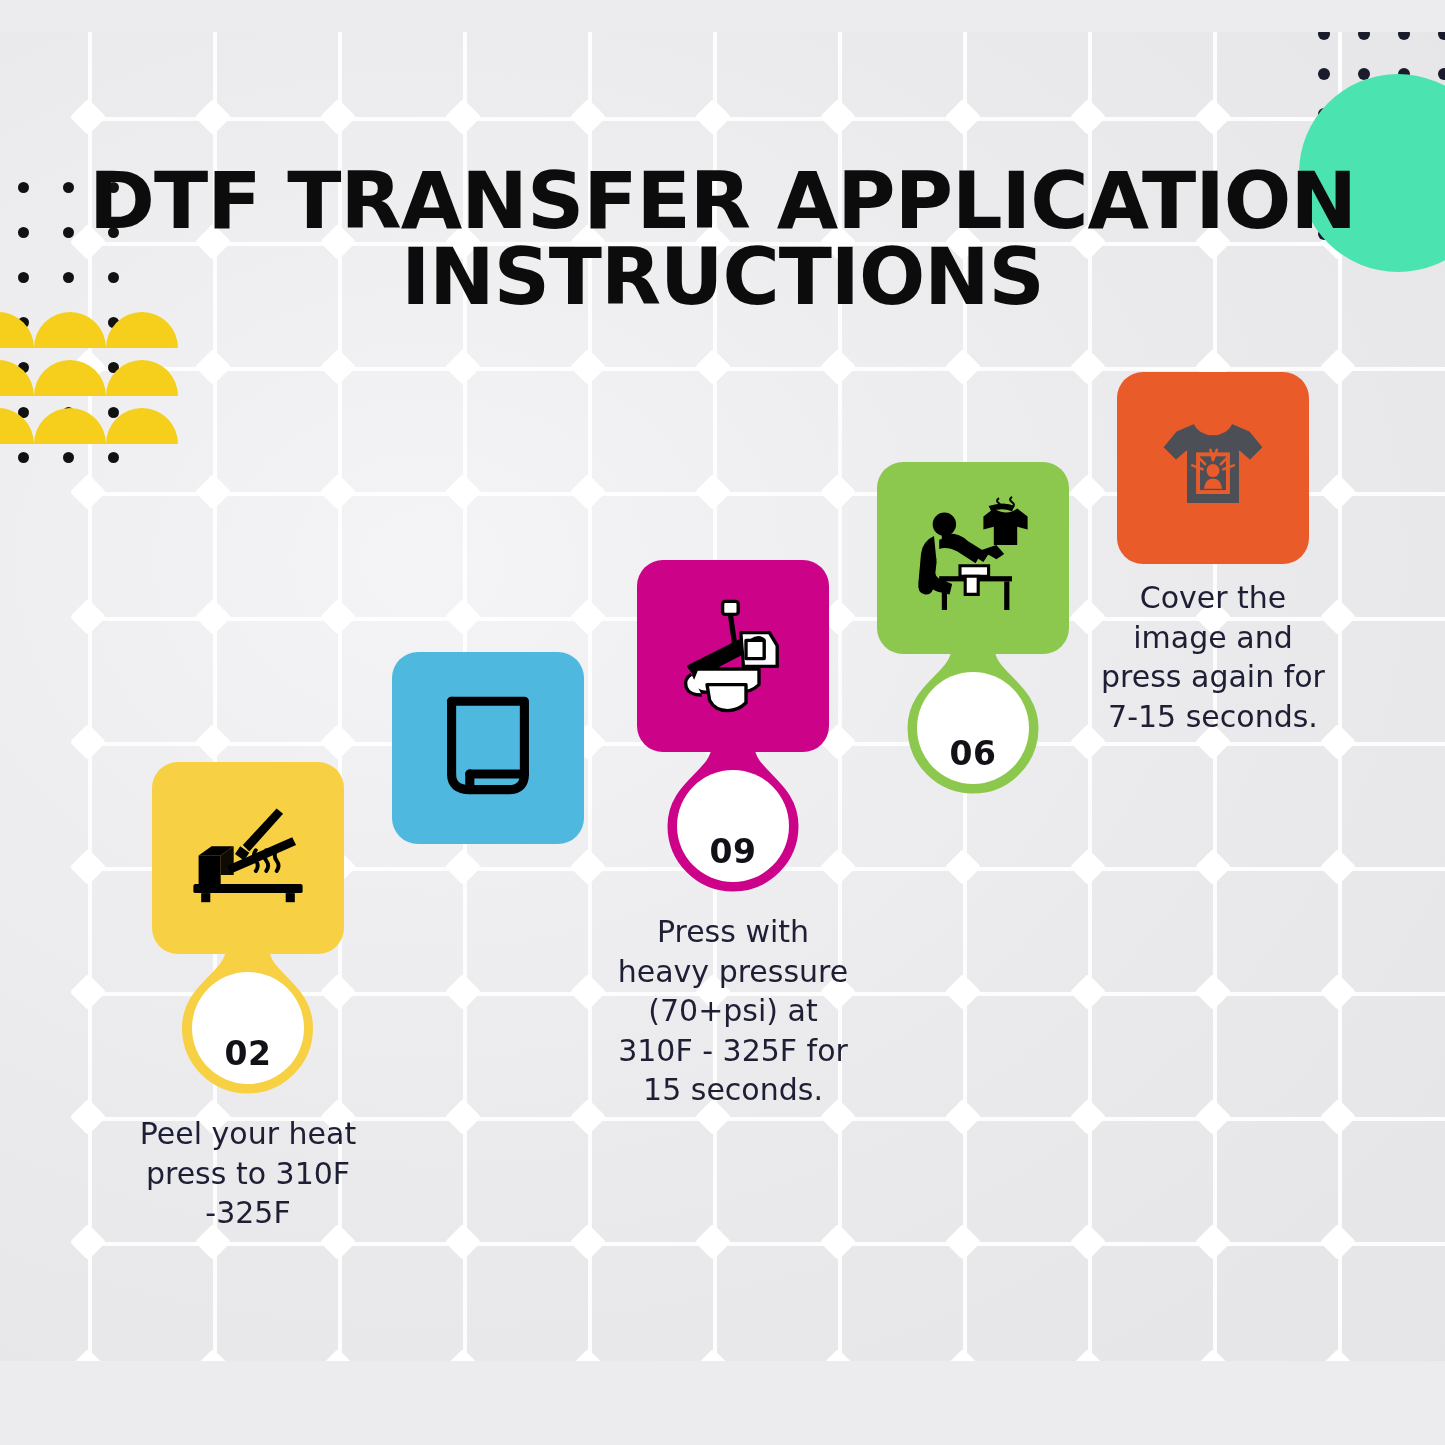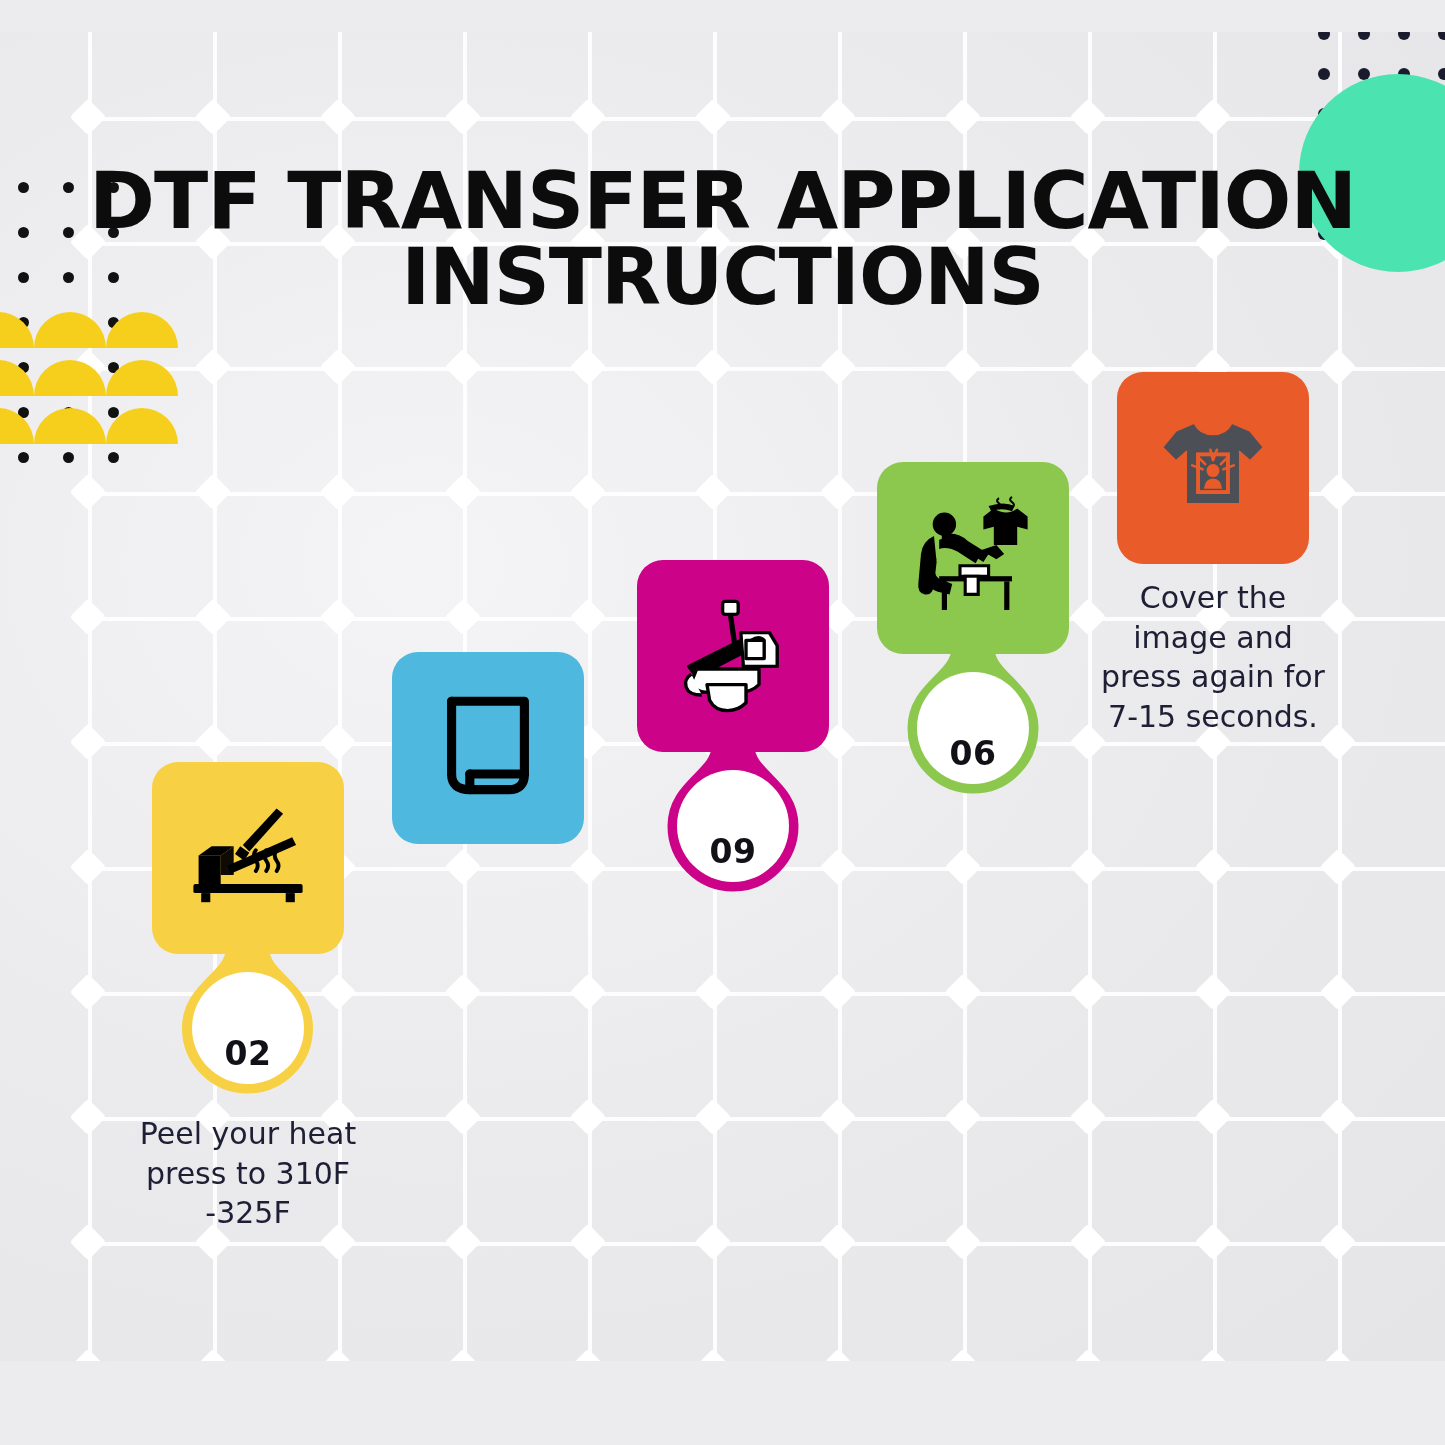--- a/index.html
+++ b/index.html
@@ -451,20 +451,21 @@
         </svg>
       </div>
       <div class="connector">
         <svg viewBox="0 0 190 152" preserveAspectRatio="none">
           <path d="M78 0 C78 28, 34 38, 34 80 a61 61 0 1 0 122 0 C156 38, 112 28, 112 0 Z" fill="#CC0389" stroke-width="9" stroke="#CC0389"></path>
 
         <circle cx="95" cy="80" r="56" fill="#ffffff"></circle>
           </svg>
         <span class="badge-num">09</span>
       </div>
+      <p class="desc">Press with heavy pressure (70+psi) at 310F - 325F for 15 seconds.</p>
     </div>
 
     <div class="step step-4">
       <div class="card" style="background: rgb(141, 200, 78);">
         <svg class="icon-svg" viewBox="0 0 100 100">
           <g fill="#000">
             <circle cx="28" cy="24" r="9"></circle>
             <path d="M20 33 q-9 4 -10 14 l-2 22 q-1 8 5 9 q6 1 7 -7 l2 -18 z"></path>
             <path d="M22 50 q-4 12 2 16 l10 4 l-2 8 l-9 -2 q-10 -3 -9 -14 z"></path>
             <path d="M24 36 q10 -4 18 2 l14 9 l-4 7 l-14 -9 q-8 -4 -14 -2 z"></path>

